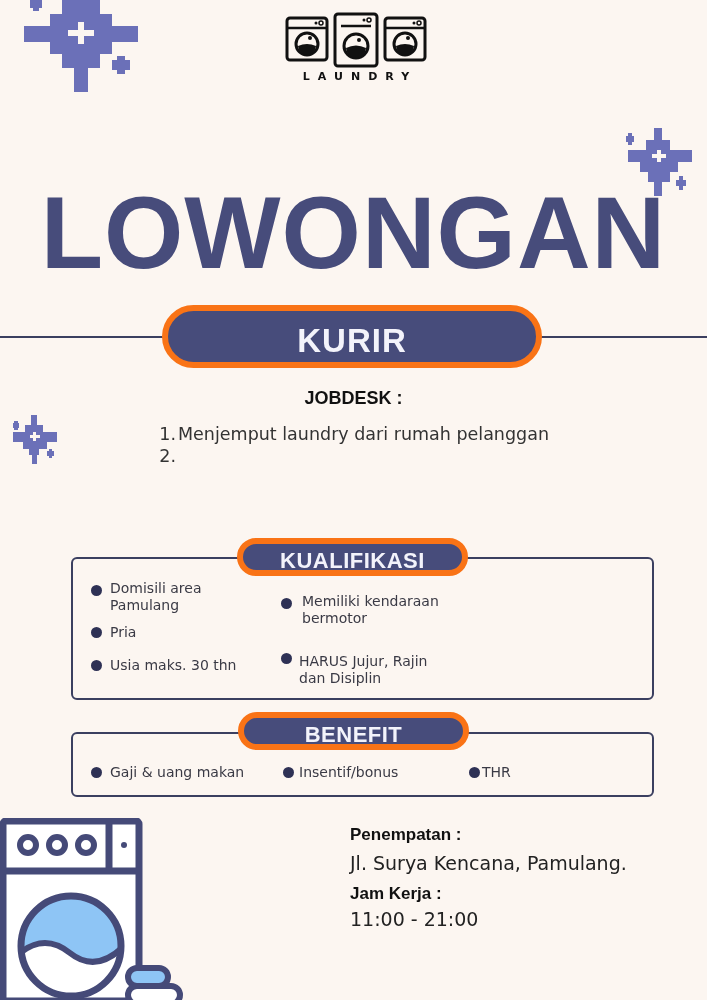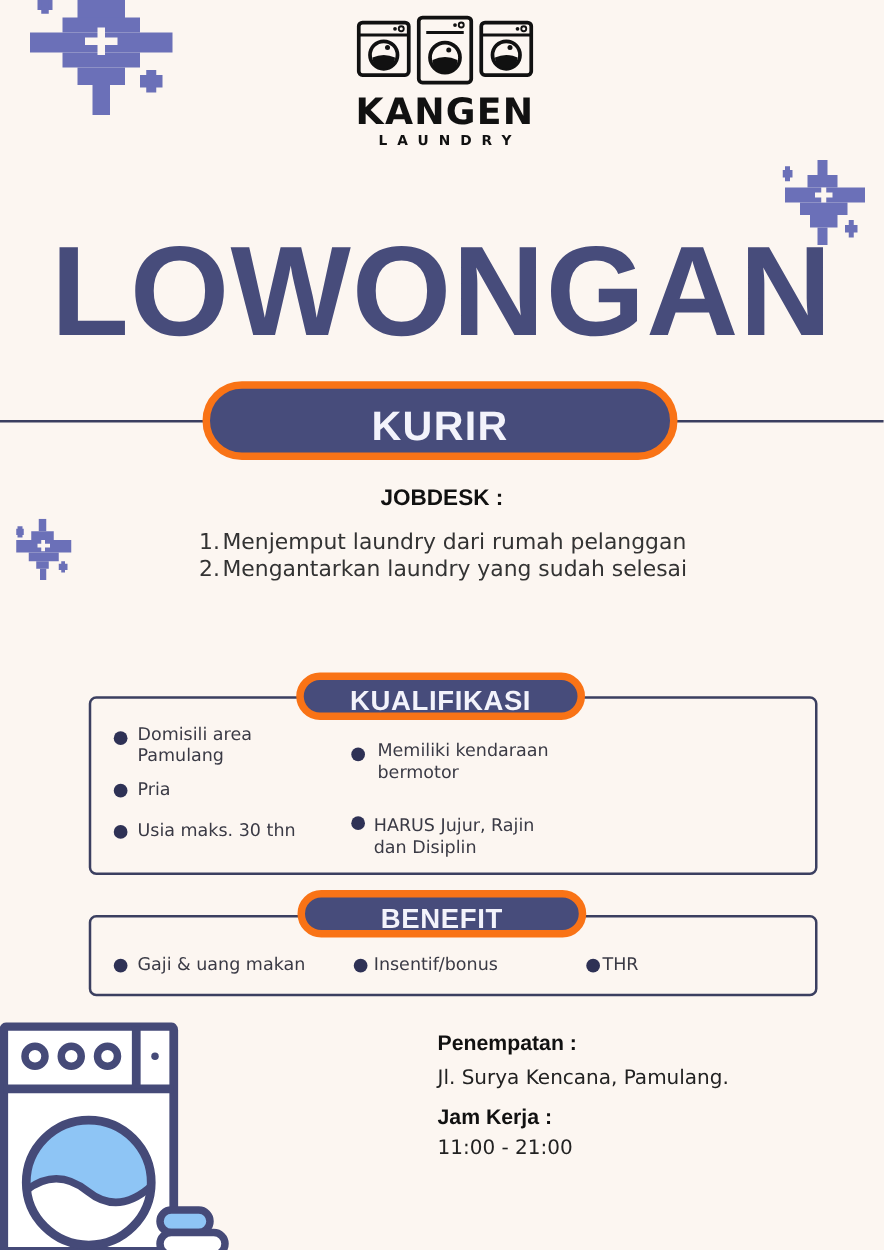--- a/index.html
+++ b/index.html
@@ -21,21 +21,21 @@
   .jobdesk-list .num { width:18px; text-align:right; margin-right:2px; }
   .box { border:2px solid #3b3f60; border-radius:6px; box-sizing:border-box; }
   .box-kual { left:71px; top:557px; width:583px; height:143px; }
   .box-ben { left:71px; top:732px; width:583px; height:65px; }
   .pill-sub { height:38px; font-size:22px; line-height:34px; letter-spacing:0.5px; }
   .pill-kual { left:237px; top:538px; width:231px; }
   .pill-ben { left:238px; top:712px; width:231px; }
   .item { font-size:14px; color:#3a3a45; line-height:17px; }
   .dot { display:inline-block; width:11px; height:11px; border-radius:50%; background:#2e3155; position:absolute; }
   .bold-lbl { font-family:"Liberation Sans", sans-serif; font-weight:bold; font-size:17px; color:#111; }
-  .small { font-size:16px; color:#222; }
+  .small { font-size:19px; color:#222; }
 </style>
 </head>
 <body>
 
 <svg class="abs" style="left:22px;top:0px" width="120" height="95" viewBox="0 0 120 95">
   <g fill="#6b70b8">
     <rect x="8" y="0" width="12" height="8"></rect>
       <rect x="11" y="-3" width="6" height="14"></rect>
     <rect x="40" y="0" width="36" height="95" opacity="0"></rect>
     <rect x="40" y="0" width="38" height="15"></rect>
@@ -114,38 +114,36 @@
     <svg width="46" height="50" viewBox="0 0 46 50">
       <rect x="4" y="6" width="40" height="42" rx="3" fill="none" stroke="#111" stroke-width="3"></rect>
       <line x1="4" y1="16" x2="44" y2="16" stroke="#111" stroke-width="2.5"></line>
       <circle cx="33" cy="11" r="1.5" fill="#111"></circle>
         <circle cx="38" cy="11" r="2" fill="none" stroke="#111" stroke-width="1.5"></circle>
       <circle cx="24" cy="32" r="11" fill="none" stroke="#111" stroke-width="3"></circle>
       <path d="M15 34 Q24 30 33 34 A9 9 0 0 1 15 34Z" fill="#111"></path>
       <circle cx="27" cy="26" r="2" fill="#111"></circle>
     </svg>
   </div>
-  <div class="logo-title">KANGEN</div>
   <div class="logo-sub">LAUNDRY</div>
 </div>
 
 <div class="abs headline">LOWONGAN</div>
 
 <div class="abs hline"></div>
 <div class="abs pill pill-main">KURIR</div>
 
 <div class="abs jobdesk-title">JOBDESK :</div>
 <div class="abs jobdesk-list">
   <div class="row">
     <span class="num">1.</span>
     <span>Menjemput laundry dari rumah pelanggan</span>
   </div>
   <div class="row">
     <span class="num">2.</span>
-    <span>Mengantarkan laundry yang sudah selesai</span>
   </div>
 </div>
 
 <div class="abs box box-kual"></div>
 <div class="abs pill pill-sub pill-kual">KUALIFIKASI</div>
 
 <div class="abs item" style="left:91px;top:580px;">
   <span class="dot" style="left:0;top:5px"></span>
   <div style="margin-left:19px">
       <div>Domisili area</div>

